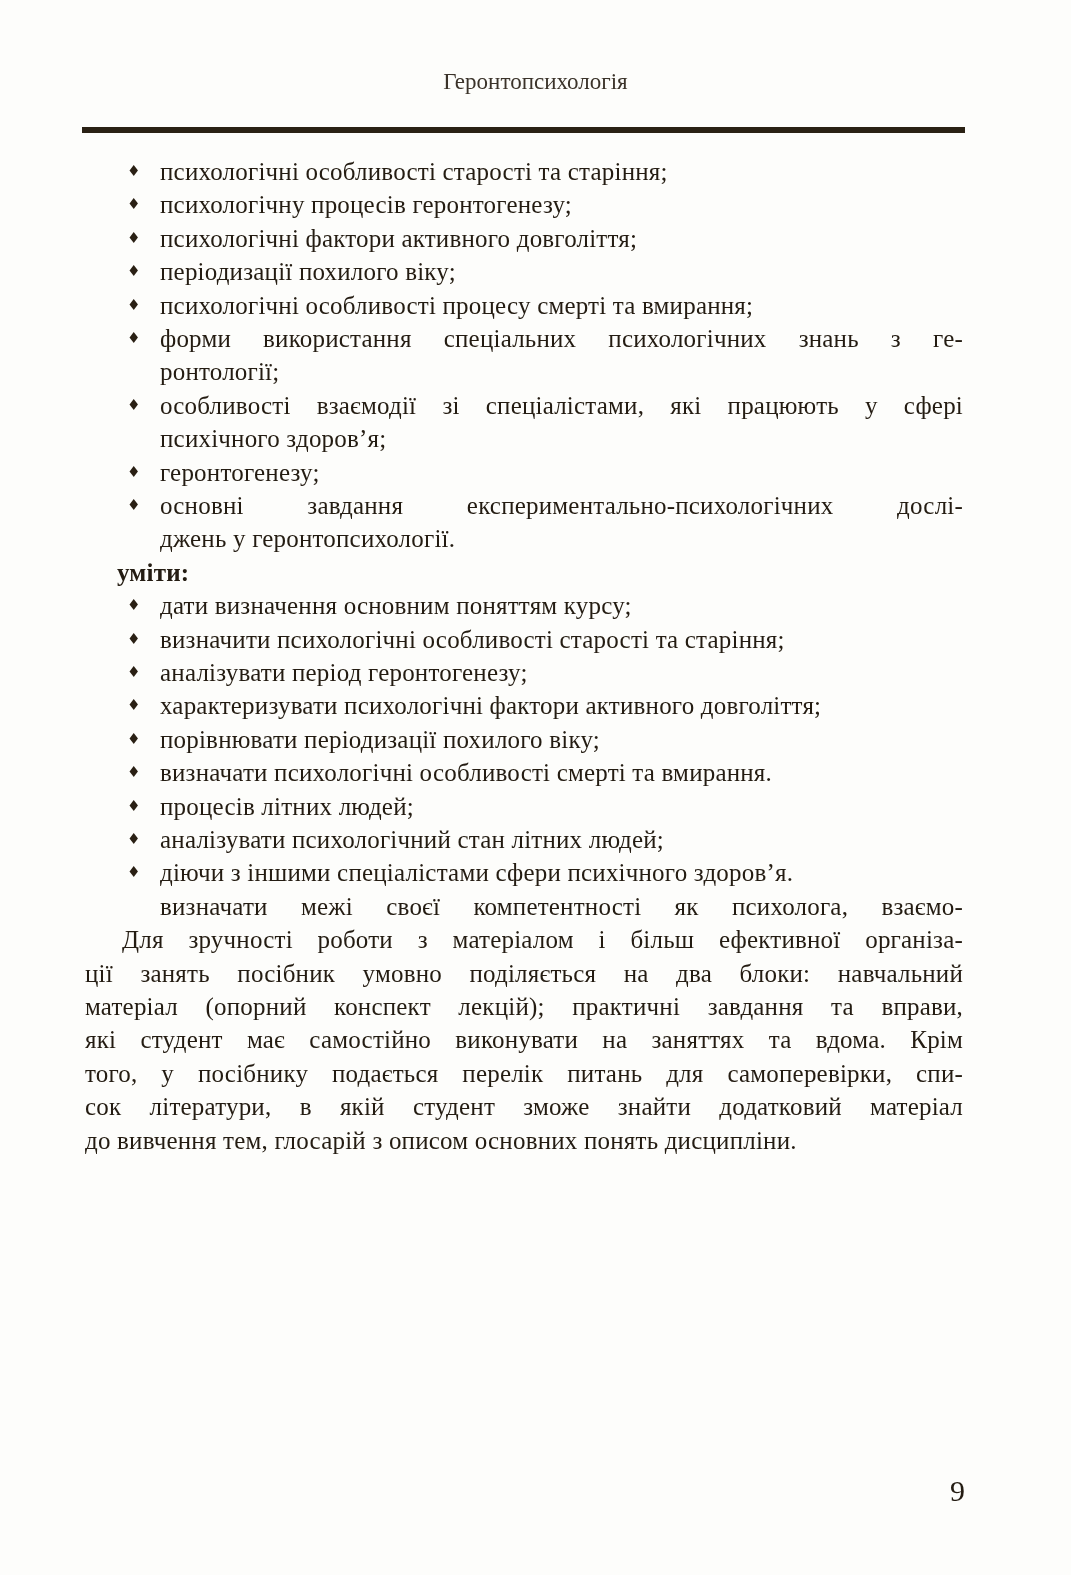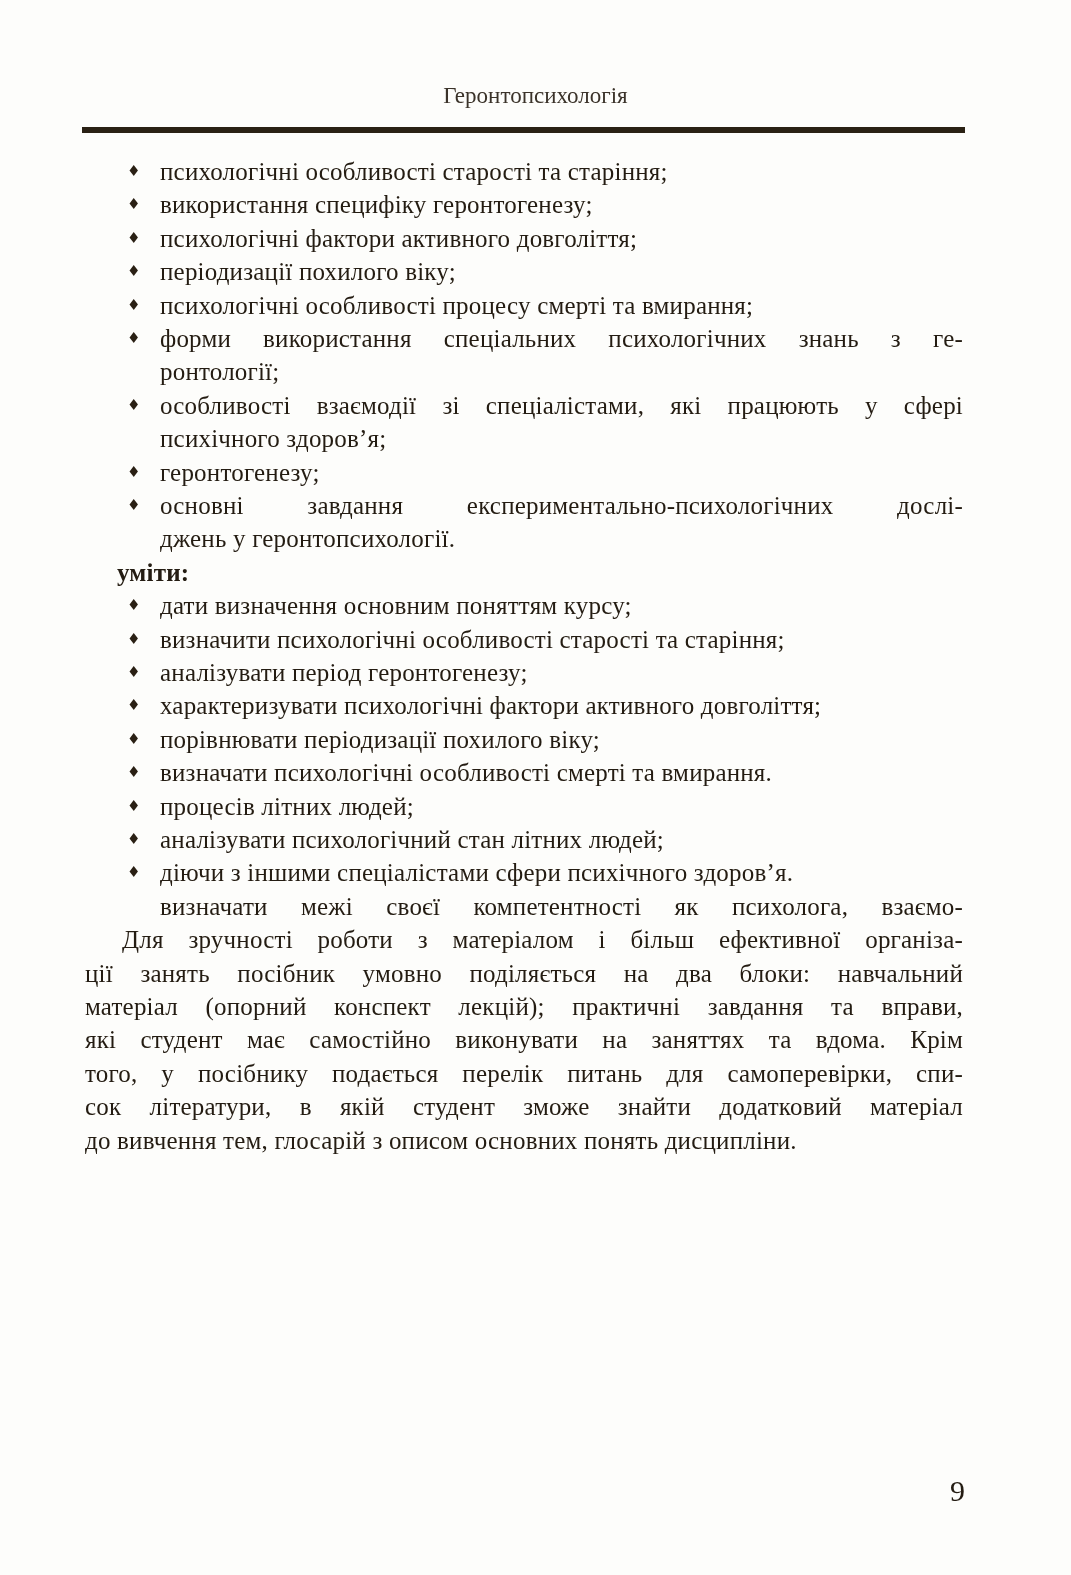--- a/index.html
+++ b/index.html
@@ -12,21 +12,21 @@
     width: 1071px;
     height: 1575px;
     margin: 0 auto;
     background: #fdfdfb;
     color: #241c12;
     font-family: "Liberation Serif", "DejaVu Serif", serif;
     overflow: hidden;
   }
   .running-title {
     position: absolute;
-    top: 82px;
+    top: 68px;
     left: 0;
     width: 100%;
     text-align: center;
     font-size: 23px;
     line-height: 28px;
     color: #3b332a;
   }
   .divider-rule {
     position: absolute;
     top: 127px;
@@ -89,21 +89,21 @@
 
   <div class="content">
 
     <div>
       <div class="li">
         <span class="bullet">♦</span>
         <div class="ln">психологічні особливості старості та старіння;</div>
       </div>
       <div class="li">
         <span class="bullet">♦</span>
-        <div class="ln">використання специфіку геронтогенезу;</div>
+        <div class="ln">психологічну процесів геронтогенезу;</div>
       </div>
       <div class="li">
         <span class="bullet">♦</span>
         <div class="ln">психологічні фактори активного довголіття;</div>
       </div>
       <div class="li">
         <span class="bullet">♦</span>
         <div class="ln">періодизації похилого віку;</div>
       </div>
       <div class="li">

